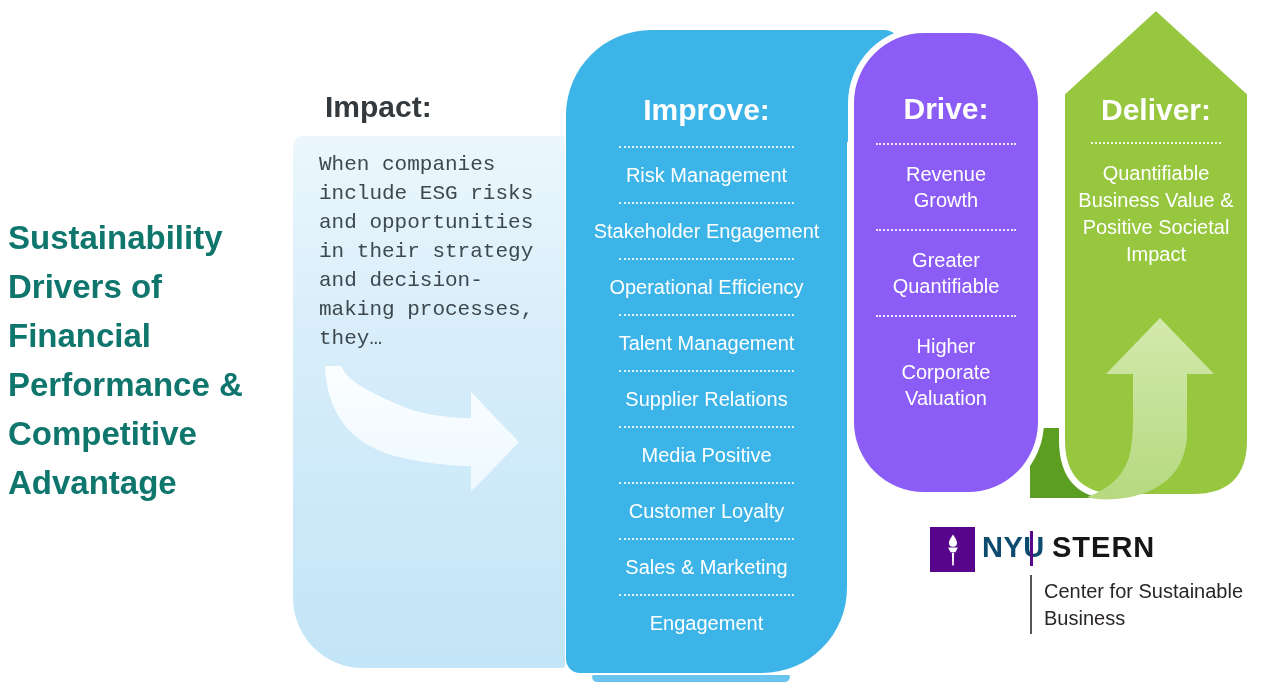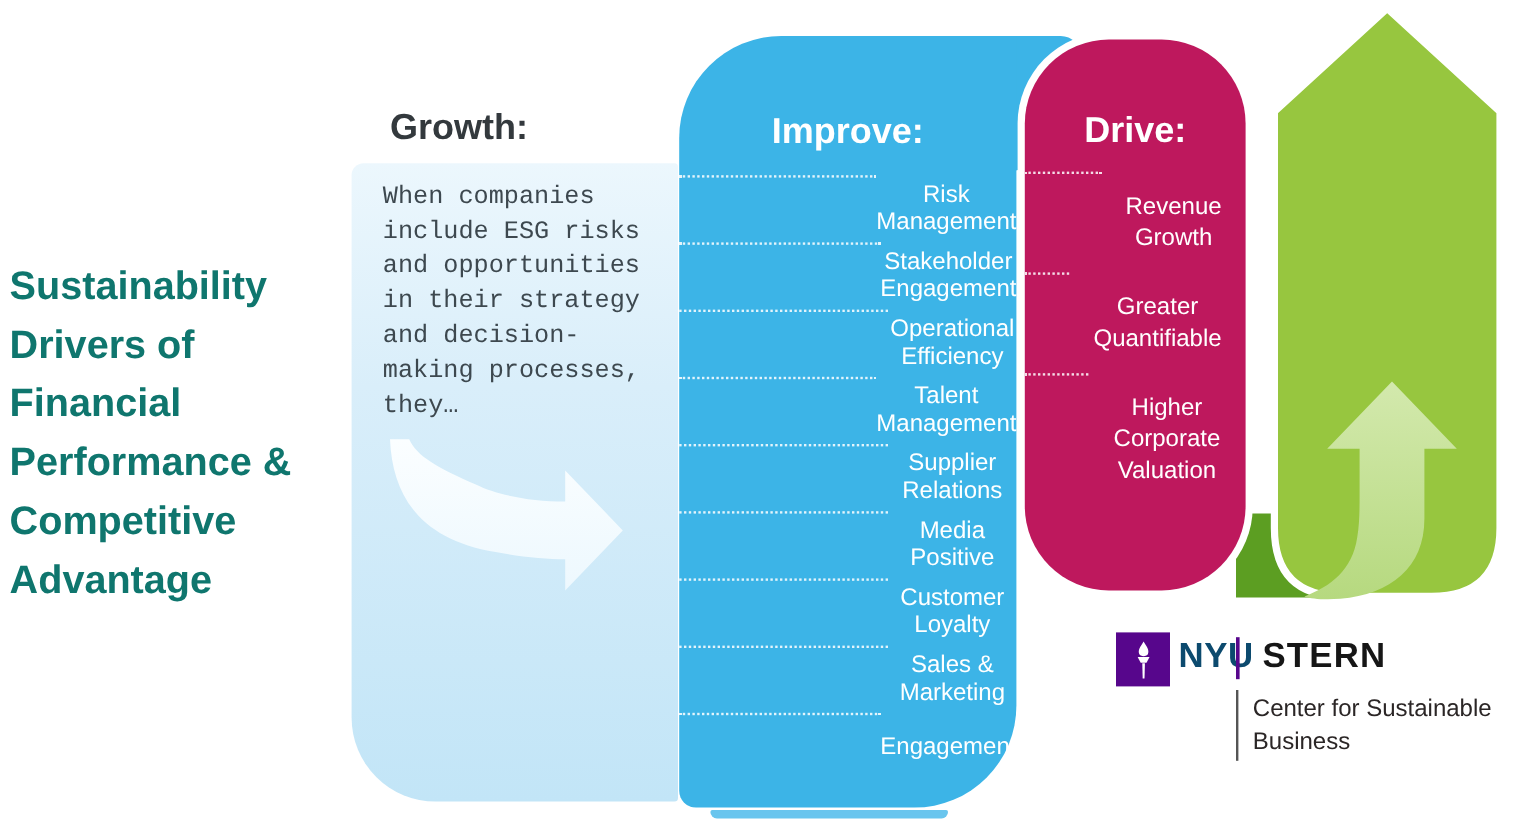--- a/index.html
+++ b/index.html
@@ -47,31 +47,31 @@
     text-align:center; color:#ffffff;
   }
   .col-heading {
     font-size:30px; font-weight:700; line-height:36px; color:#ffffff;
   }
   .improve-col .col-heading { padding-top:62px; margin-bottom:18px; }
   .dotted-sep {
     border-top:2px dotted rgba(255,255,255,.85);
     width:62%; margin:0 auto;
   }
-  .list-item { display:flex; flex-direction:row; }
+  .list-item { display:flex; flex-direction:column; }
   .improve-list .list-item { height:56px; }
   .improve-list .item-label {
     flex:1; display:flex; align-items:center; justify-content:center;
     font-size:20px; color:#ffffff;
   }
 
   
   .drive-col {
     position:absolute; left:854px; top:33px; width:184px; height:459px;
-    background:#be185d; border-radius:70px; box-shadow:0 0 0 6px #ffffff;
+    background:#8b5cf6; border-radius:70px; box-shadow:0 0 0 6px #ffffff;
     z-index:2; text-align:center; color:#ffffff;
   }
   .drive-col .col-heading { padding-top:58px; margin-bottom:16px; }
   .drive-list .dotted-sep { width:140px; }
   .drive-list .item-label { padding:16px 20px; font-size:20px; line-height:26px; }
   .drive-ext {
     position:absolute; left:1030px; top:428px; width:152px; height:70px;
     background:#5c9e22; border-radius:0 0 70px 0; z-index:2;
   }
 
@@ -106,21 +106,21 @@
     font-size:20px; line-height:27px; color:#2b2626;
   }
 </style>
 </head>
 <body>
 
 <div class="canvas">
 
   <div class="main-title">Sustainability Drivers of Financial Performance &amp; Competitive Advantage</div>
 
-  <div class="embed-heading">Growth:</div>
+  <div class="embed-heading">Impact:</div>
   <div class="embed-panel">
     <div class="embed-text">When companies include ESG risks and opportunities in their strategy and decision-making processes, they…</div>
     <svg class="embed-arrow" width="240" height="160" viewBox="0 0 240 160">
       <defs>
         <linearGradient id="wht" x1="0" y1="0" x2="0" y2="1">
           <stop offset="0" stop-color="#fbfeff"></stop>
             <stop offset="1" stop-color="#edf8fe"></stop>
         </linearGradient>
       </defs>
       <path d="M 24 16 C 26 64 50 100 112 110 C 132 114 154 116 170 116 L 170 142 L 218 92 L 170 42 L 170 68 C 140 68 112 62 96 54 C 64 40 46 30 40 16 Z" fill="url(#wht)"></path>
@@ -186,20 +186,25 @@
         <div class="list-item">
           <div class="dotted-sep"></div>
           <div class="item-label">Higher Corporate Valuation</div>
         </div>
       </div>
   </div>
 
   <svg class="deliver-shape" width="206" height="506" viewBox="0 0 206 506">
     <path d="M 9 93 L 103 7 L 197 93 L 197 440 Q 197 497 140 497 L 66 497 Q 9 497 9 440 Z" fill="#97c63f" stroke="#ffffff" stroke-width="6" stroke-linejoin="round"></path>
   </svg>
+  <div class="deliver-content">
+    <div class="col-heading">Deliver:</div>
+    <div class="dotted-sep"></div>
+    <div class="deliver-text">Quantifiable Business Value &amp; Positive Societal Impact</div>
+  </div>
   <svg class="deliver-arrow" width="206" height="206" viewBox="0 0 206 206">
     <defs>
       <linearGradient id="grn" x1="0" y1="0" x2="0" y2="1">
         <stop offset="0" stop-color="#d3e9ad"></stop>
           <stop offset="1" stop-color="#b6d97f"></stop>
       </linearGradient>
     </defs>
     <path d="M 107 18 L 161 74 L 134 74 L 134 132 C 134 173 106 195 64 199 C 50 200 40 199 34 197 C 56 189 74 175 78 148 C 80 136 80 124 80 112 L 80 74 L 53 74 Z" fill="url(#grn)"></path>
   </svg>
 

